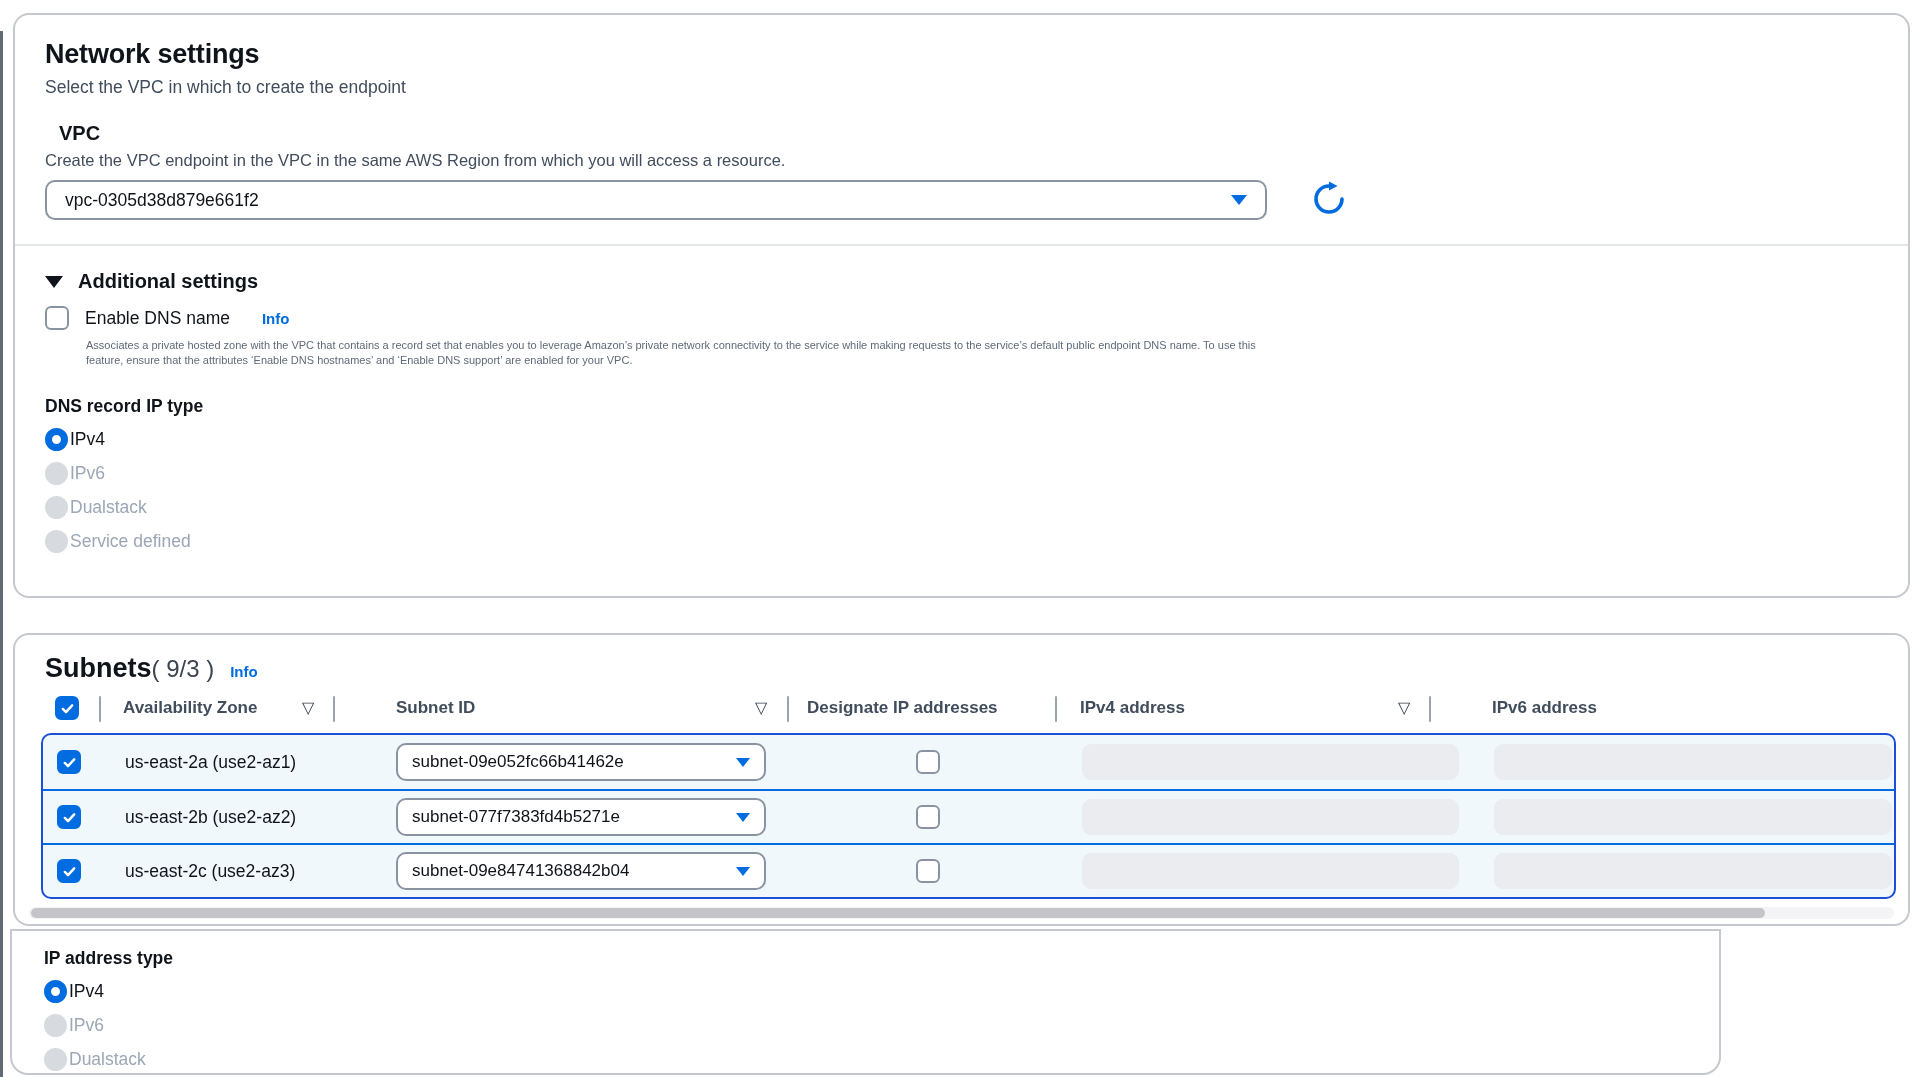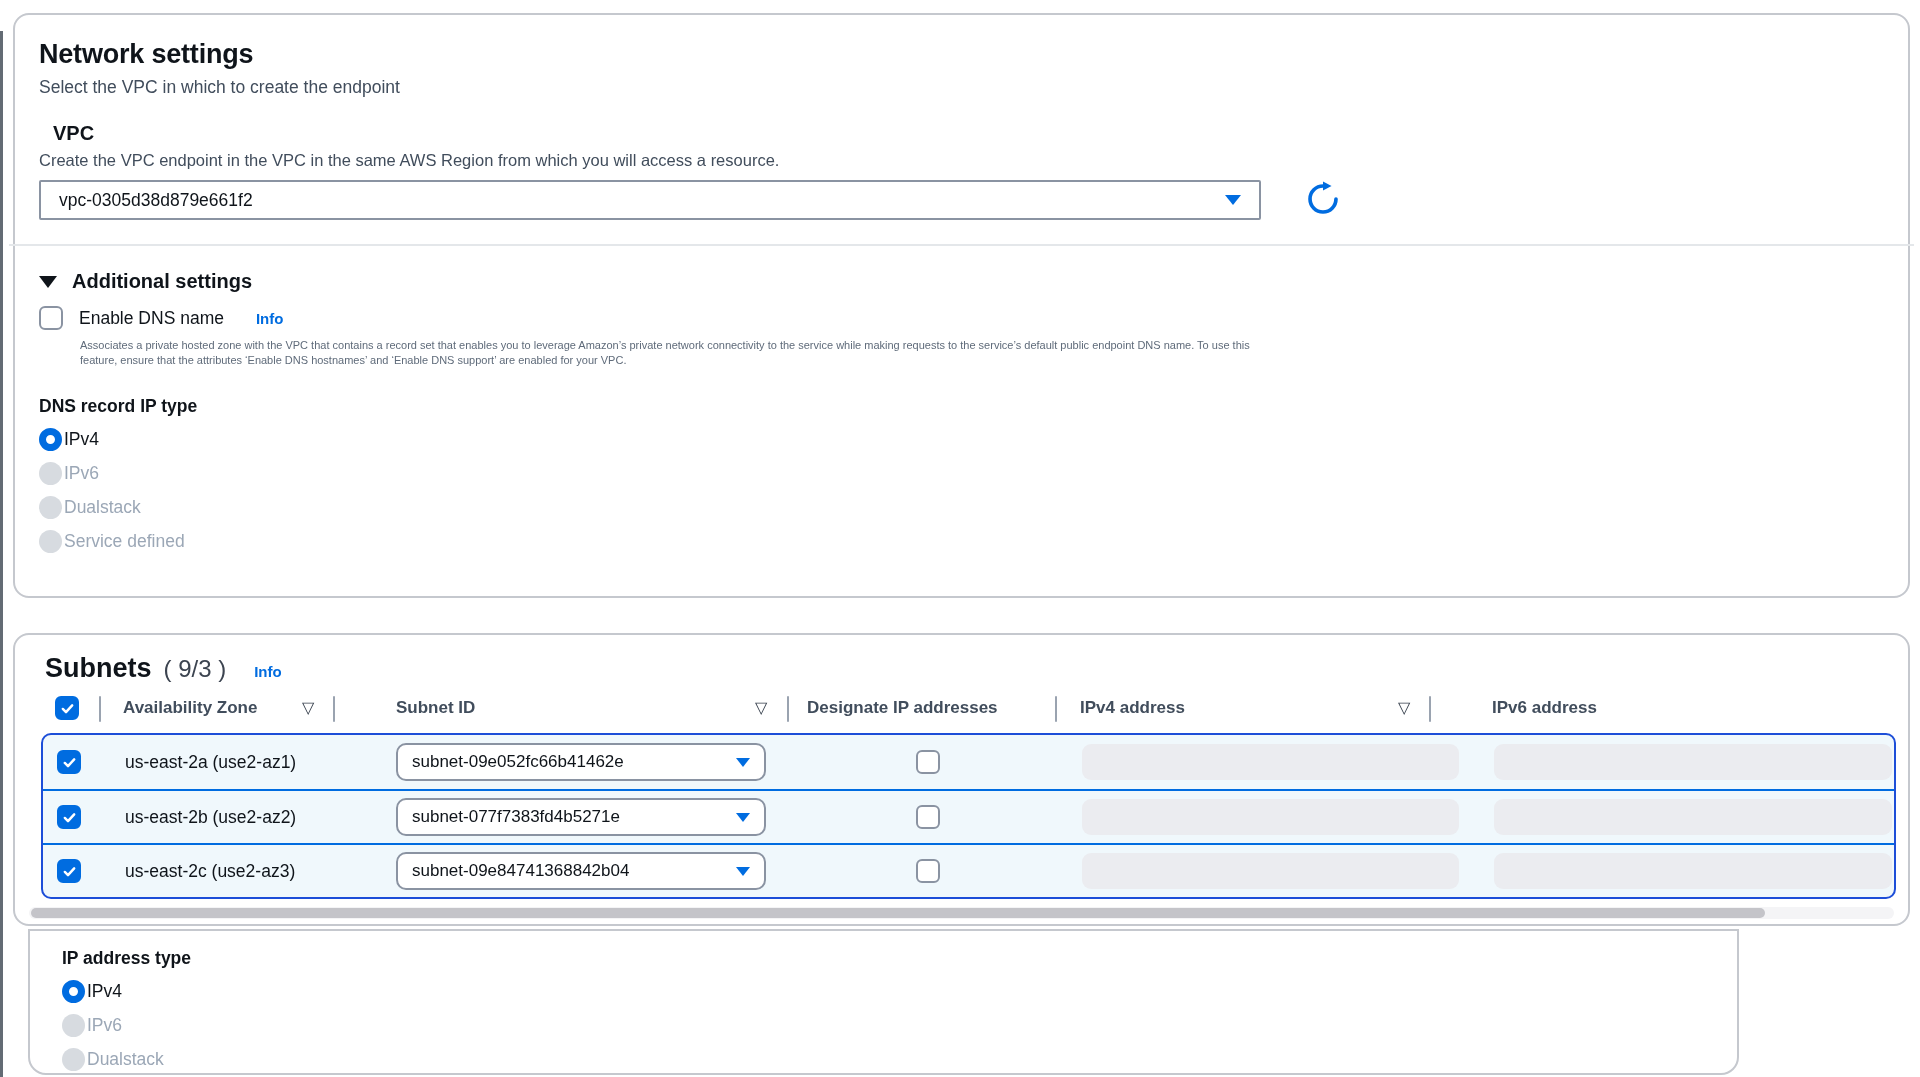--- a/index.html
+++ b/index.html
@@ -11,29 +11,29 @@
     overflow:hidden;
   }
   .page-edge { position:absolute; left:0; top:31px; width:3px; height:1046px; background:#636b74; }
 
   .card {
     position:absolute; background:#fff;
     border:2px solid #c5c8ce; border-radius:16px;
   }
 
   
-  #card-network { left:13px; top:13px; width:1897px; height:585px; padding:24px 24px; }
+  #card-network { left:13px; top:13px; width:1897px; height:585px; padding:24px 30px; }
   .h1 { font-size:27px; font-weight:700; letter-spacing:-0.2px; }
   .subtitle { font-size:17.5px; color:#414d5c; margin-top:7px; }
   .field-label { font-size:20px; font-weight:700; margin-top:24px;margin-left:14px; }
   .field-desc { font-size:16.5px; color:#414d5c; margin-top:6px; }
   .vpc-row { display:flex; align-items:center; gap:42px; margin-top:10px; }
   .select {
     width:1222px; height:40px; background:#fff;
-    border:2px solid #8a93a2; border-radius:2px;
+    border:2px solid #8a93a2; border-radius:10px;
     display:flex; align-items:center; justify-content:space-between;
     padding:0 18px; font-size:17.5px; cursor:pointer;
   }
   .caret-lg { width:0; height:0; border-left:8px solid transparent; border-right:8px solid transparent; border-top:10px solid #006ce0; }
   .caret-sm { width:0; height:0; border-left:7px solid transparent; border-right:7px solid transparent; border-top:9px solid #006ce0; }
   .refresh-btn { width:40px; height:40px; background:none; border:none; cursor:pointer; display:flex; align-items:center; justify-content:center; }
   .hr { height:2px; background:#e4e7ea; margin:24px -30px 0; }
 
   .section-toggle { display:flex; align-items:center; gap:15px; margin-top:24px; cursor:pointer; }
   .tri-collapse { width:0; height:0; border-left:9px solid transparent; border-right:9px solid transparent; border-top:12px solid #0f141a; }
@@ -53,21 +53,21 @@
 
   .radio-row { display:flex; align-items:center; gap:2px; margin-top:11px; }
   .radio { width:23px; height:23px; border-radius:50%; flex:0 0 auto; cursor:pointer; }
   .radio.selected { border:7px solid #006ce0; background:#fff; }
   .radio.disabled { background:#d7dbe0; cursor:default; }
   .radio-label { font-size:17.5px; }
   .radio-label.disabled { color:#9ba7b6; }
 
   
   #card-subnets { left:13px; top:633px; width:1897px; height:293px; padding:18px 0 0 0; }
-  .subnets-header { display:flex; align-items:baseline; gap:12px; margin-left:30px; }
+  .subnets-header { display:flex; align-items:baseline; margin-left:30px; }
   .subnets-title { font-size:27px; font-weight:700; }
   .subnets-counter { font-size:24px; font-weight:400; color:#3c4450; }
 
   .thead { position:relative; height:36px; margin-top:9px; font-size:17px; font-weight:700; color:#414d5c; }
   .thead > * { position:absolute; top:5px; }
   .th-div { width:2px; height:26px; background:#9aa3b0; border-radius:1px; top:3px; }
   .sort-glyph { font-size:16px; color:#363f4c; font-weight:400; cursor:pointer; }
 
   .rows-box {
     position:relative; margin:4px 12px 0 26px;
@@ -81,21 +81,21 @@
   .c-az { left:82px; font-size:17.5px; }
   .c-select { left:353px; width:370px; height:38px; padding:4px 14px; font-size:17px; border-radius:10px; }
   .c-designate { left:873px; }
   .c-ipv4 { left:1039px; width:377px; height:36px; background:#ebecf0; border-radius:9px; }
   .c-ipv6 { left:1451px; width:398px; height:36px; background:#ebecf0; border-radius:9px; }
 
   .scrollbar { position:absolute; left:14px; right:14px; bottom:5px; height:12px; border-radius:6px; background:#f4f4f6; }
   .scrollbar .thumb { position:absolute; left:2px; top:1px; height:10px; width:93%; border-radius:5px; background:#c4c4c9; cursor:pointer; }
 
   
-  #card-ip { left:28px; top:929px; width:1711px; height:146px; border-radius:0 0 18px 18px; padding:17px 32px; }
+  #card-ip { left:10px; top:929px; width:1711px; height:146px; border-radius:0 0 18px 18px; padding:17px 32px; }
 </style>
 </head>
 <body>
 
 <div class="page-edge"></div>
 
 <section class="card" id="card-network">
   <div class="h1">Network settings</div>
   <div class="subtitle">Select the VPC in which to create the endpoint</div>
 

